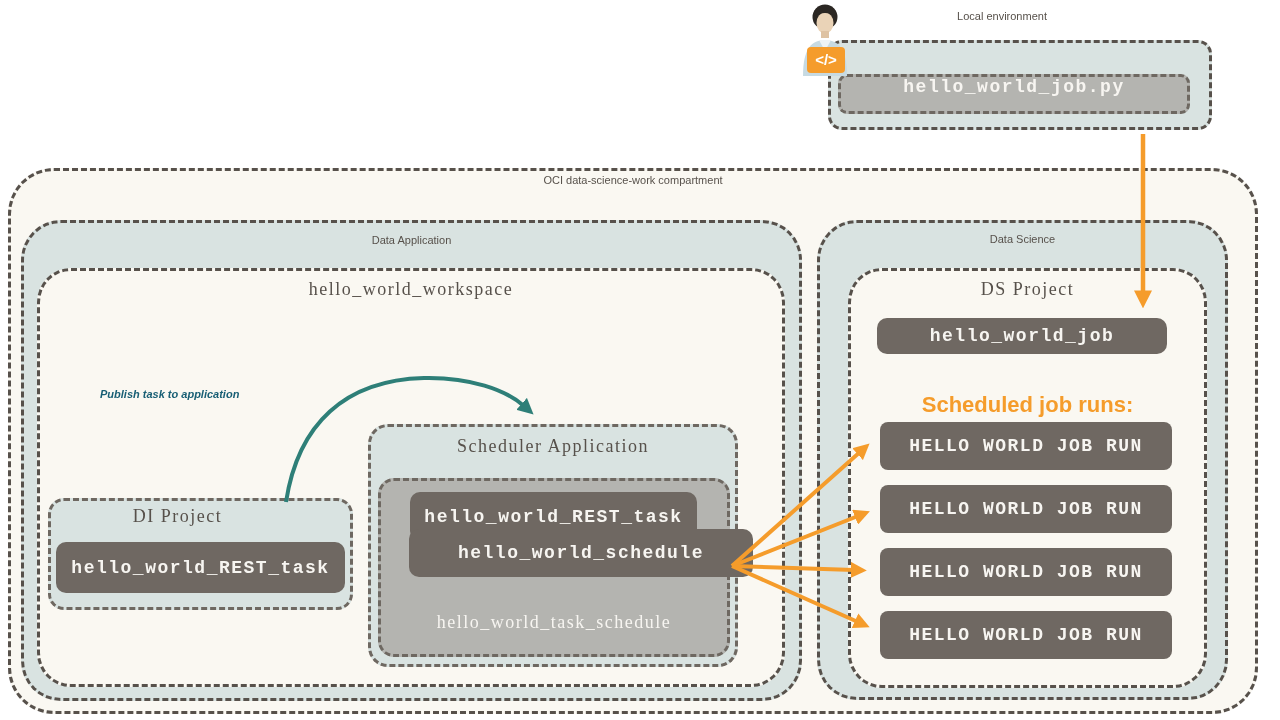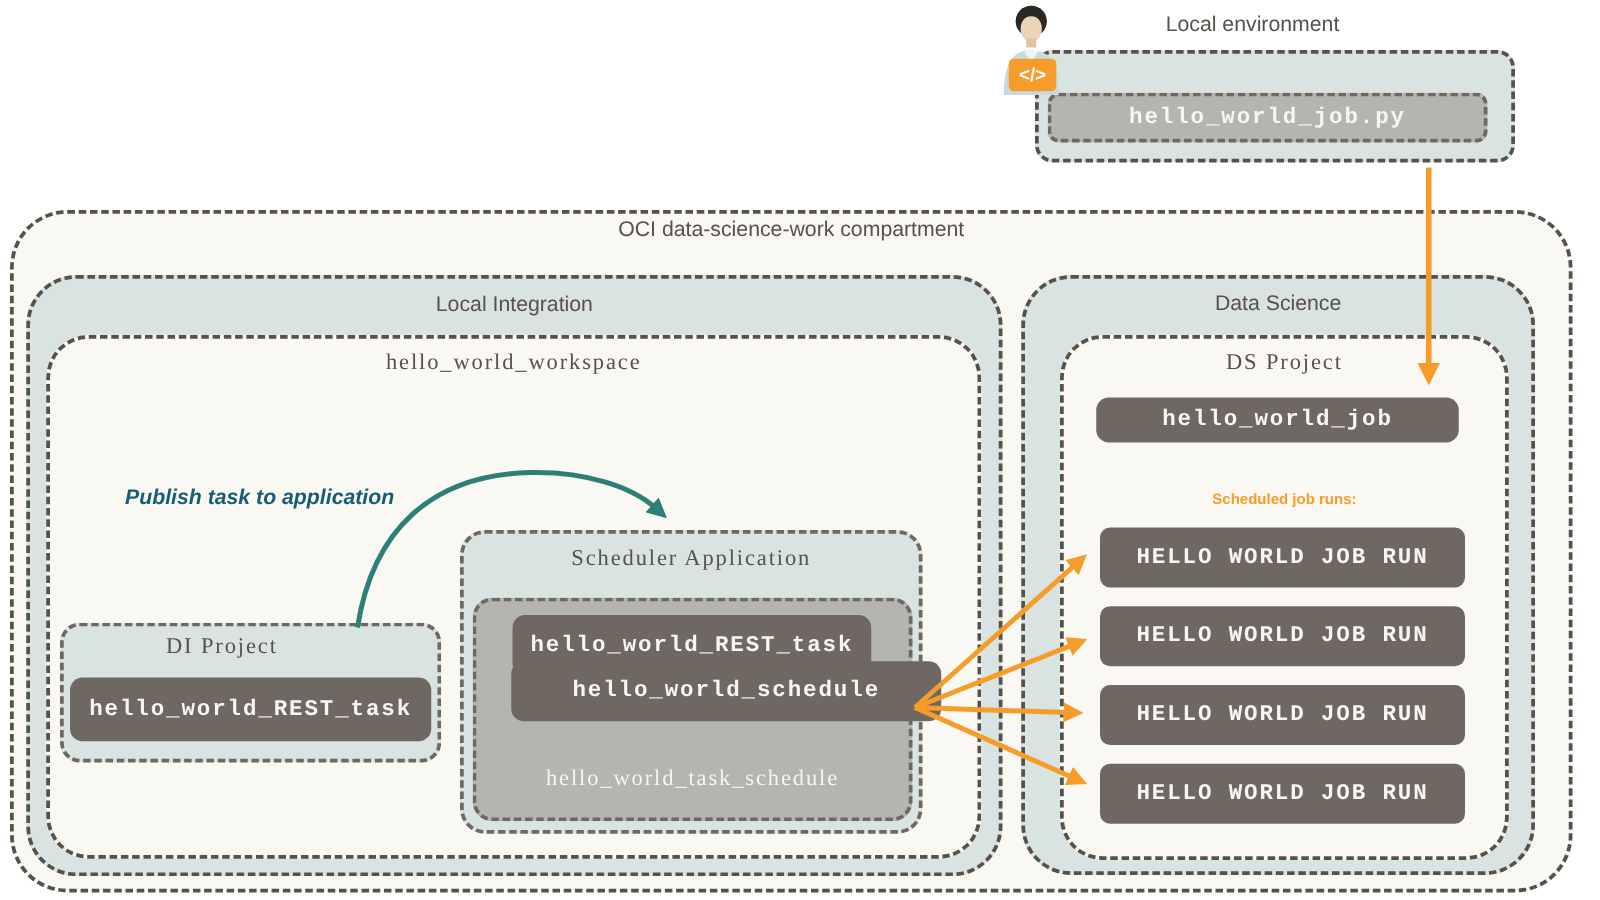--- a/index.html
+++ b/index.html
@@ -4,21 +4,21 @@
 <style>
   html,body{margin:0;padding:0;background:#ffffff;}
   .canvas{position:relative;width:1280px;height:720px;background:#ffffff;overflow:hidden;
           font-family:"Liberation Sans",sans-serif;}
   .box{position:absolute;box-sizing:border-box;border:3px dashed #57514b;}
   .b-cream{background:#faf8f2;}
   .b-blue{background:#d9e3e1;}
   .b-gray{background:#b4b4b0;}
   .b-mid-border{border-color:#6e6861;}
   .sans-title{position:absolute;left:0;right:0;text-align:center;
-              font-size:17px;color:#57514b;}
+              font-size:11px;color:#57514b;}
   .mono-title{position:absolute;left:0;right:0;text-align:center;
               font-family:Liberation Serif, serif;font-size:18px;letter-spacing:1.5px;
               color:#57514b;white-space:nowrap;}
   .dark-label{position:absolute;background:#6f6862;border-radius:10px;
               display:flex;align-items:center;justify-content:center;
               font-family:"Liberation Mono",monospace;font-weight:bold;font-size:18px;
               letter-spacing:1.5px;color:#f7f5f1;white-space:nowrap;}
   .teal-bold{color:#175e74;font-weight:bold;}
   .orange-bold{color:#f59c2b;font-weight:bold;}
   .arrows{position:absolute;left:0;top:0;z-index:9;pointer-events:none;}
@@ -26,29 +26,29 @@
 </style>
 </head>
 <body>
 
 <div class="canvas">
 
   <div class="sans-title" style="left:812px;top:10px;width:380px;">Local environment</div>
 
   <div class="box b-blue" style="left:828px;top:40px;width:384px;height:90px;border-radius:14px;z-index:3;"></div>
   <div class="sans-title teal-bold" style="left:828px;top:46px;width:384px;font-size:19px;z-index:4;margin-top:32px;">job artifact</div>
-  <div class="box b-gray b-mid-border" style="left:838px;top:74px;width:352px;height:40px;border-radius:9px;z-index:4;display:flex;align-items:center;justify-content:center;">
+  <div class="box b-gray b-mid-border" style="left:838px;top:74px;width:352px;height:40px;border-radius:9px;z-index:4;display:flex;align-items:flex-start;justify-content:center;">
     <span style="font-family:'Liberation Mono',monospace;font-weight:bold;font-size:18px;letter-spacing:1.5px;color:#f7f5f1;">hello_world_job.py</span>
   </div>
 
   <div class="box b-cream" style="left:8px;top:168px;width:1250px;height:546px;border-radius:46px;z-index:1;"></div>
   <div class="sans-title" style="left:8px;top:174px;width:1250px;z-index:2;">OCI data-science-work compartment</div>
 
   <div class="box b-blue" style="left:21px;top:220px;width:781px;height:481px;border-radius:40px;z-index:2;"></div>
-  <div class="sans-title" style="left:21px;top:234px;width:781px;z-index:3;">Local Integration</div>
+  <div class="sans-title" style="left:21px;top:234px;width:781px;z-index:3;">Data Application</div>
 
   <div class="box b-cream" style="left:37px;top:268px;width:748px;height:419px;border-radius:34px;z-index:3;"></div>
   <div class="mono-title" style="left:37px;top:279px;width:748px;z-index:4;">hello_world_workspace</div>
 
   <div class="sans-title teal-bold" style="left:100px;top:388px;width:260px;text-align:left;z-index:5;font-style:italic;">Publish task to application</div>
 
   <div class="box b-blue b-mid-border" style="left:48px;top:498px;width:305px;height:112px;border-radius:16px;z-index:4;"></div>
   <div class="mono-title" style="left:48px;top:506px;width:259px;z-index:5;">DI Project</div>
   <div class="dark-label" style="left:56px;top:542px;width:289px;height:51px;z-index:5;">hello_world_REST_task</div>
 
@@ -60,21 +60,21 @@
   <div class="mono-title" style="left:378px;top:612px;width:352px;color:#f7f5f1;z-index:6;">hello_world_task_schedule</div>
 
   <div class="box b-blue" style="left:817px;top:220px;width:411px;height:480px;border-radius:40px;z-index:2;"></div>
   <div class="sans-title" style="left:817px;top:233px;width:411px;z-index:3;">Data Science</div>
 
   <div class="box b-cream" style="left:848px;top:268px;width:359px;height:420px;border-radius:34px;z-index:3;"></div>
   <div class="mono-title" style="left:848px;top:279px;width:359px;z-index:4;">DS Project</div>
 
   <div class="dark-label" style="left:877px;top:318px;width:290px;height:36px;z-index:5;">hello_world_job</div>
 
-  <div class="sans-title orange-bold" style="left:848px;top:392px;width:359px;font-size:12px;z-index:5;">Scheduled job runs:</div>
+  <div class="sans-title orange-bold" style="left:848px;top:392px;width:359px;font-size:22px;z-index:5;">Scheduled job runs:</div>
 
   <div class="dark-label" style="left:880px;top:422px;width:292px;height:48px;border-radius:8px;z-index:5;">HELLO WORLD JOB RUN</div>
   <div class="dark-label" style="left:880px;top:485px;width:292px;height:48px;border-radius:8px;z-index:5;">HELLO WORLD JOB RUN</div>
   <div class="dark-label" style="left:880px;top:548px;width:292px;height:48px;border-radius:8px;z-index:5;">HELLO WORLD JOB RUN</div>
   <div class="dark-label" style="left:880px;top:611px;width:292px;height:48px;border-radius:8px;z-index:5;">HELLO WORLD JOB RUN</div>
 
   <svg class="arrows" width="1280" height="720" viewBox="0 0 1280 720">
     <defs>
       <marker id="ah-orange" viewBox="0 0 10 10" refX="2" refY="5" markerWidth="4" markerHeight="4" orient="auto">
         <path d="M0,0 L10,5 L0,10 z" fill="#f59c2b"></path>

